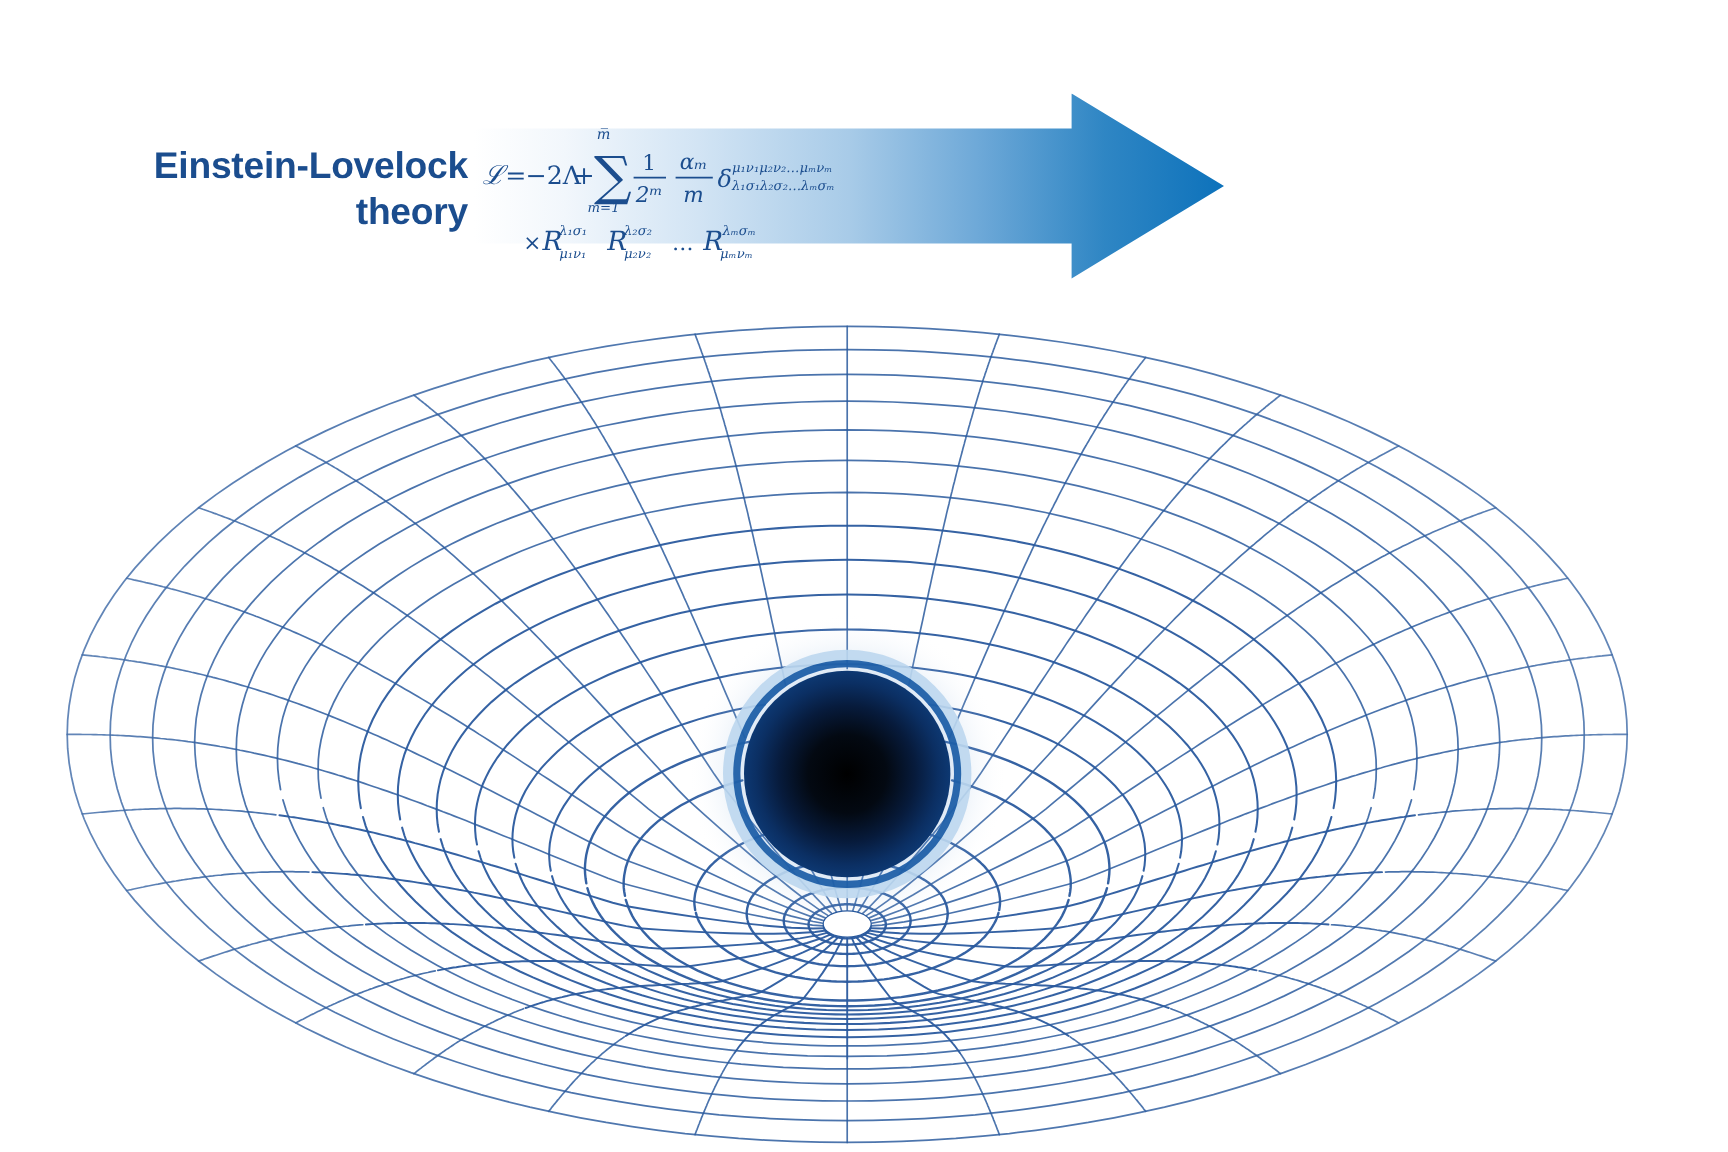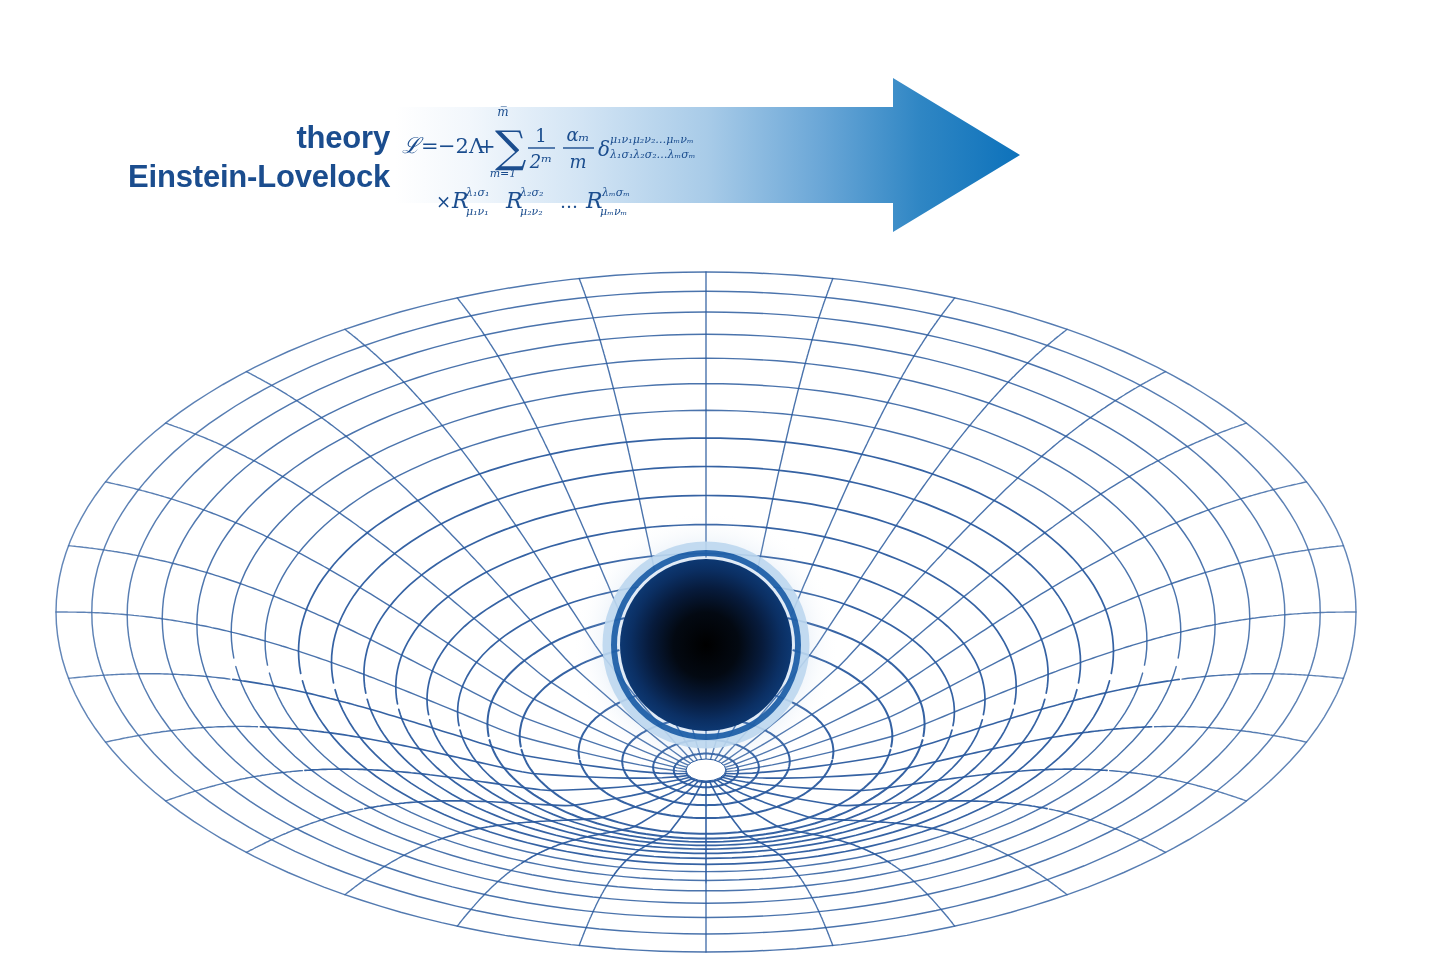--- a/index.html
+++ b/index.html
@@ -268,21 +268,21 @@
         <text x="160" y="110" font-size="18">…</text>
 
         <text x="186" y="110" font-size="22" font-style="italic">R</text>
         <text x="200" y="117" font-size="11" font-style="italic">μₘνₘ</text>
         <text x="202" y="98" font-size="11" font-style="italic">λₘσₘ</text>
       </g>
     </svg>
   </div>
 
   <div class="label-block" id="label-left">
+    <div>Einstein-Lovelock</div>
     <div>theory</div>
-    <div>Einstein-Lovelock</div>
   </div>
 
   <div class="label-block" id="label-right">
   </div>
 
 
 </div>
 
 </body></html>

